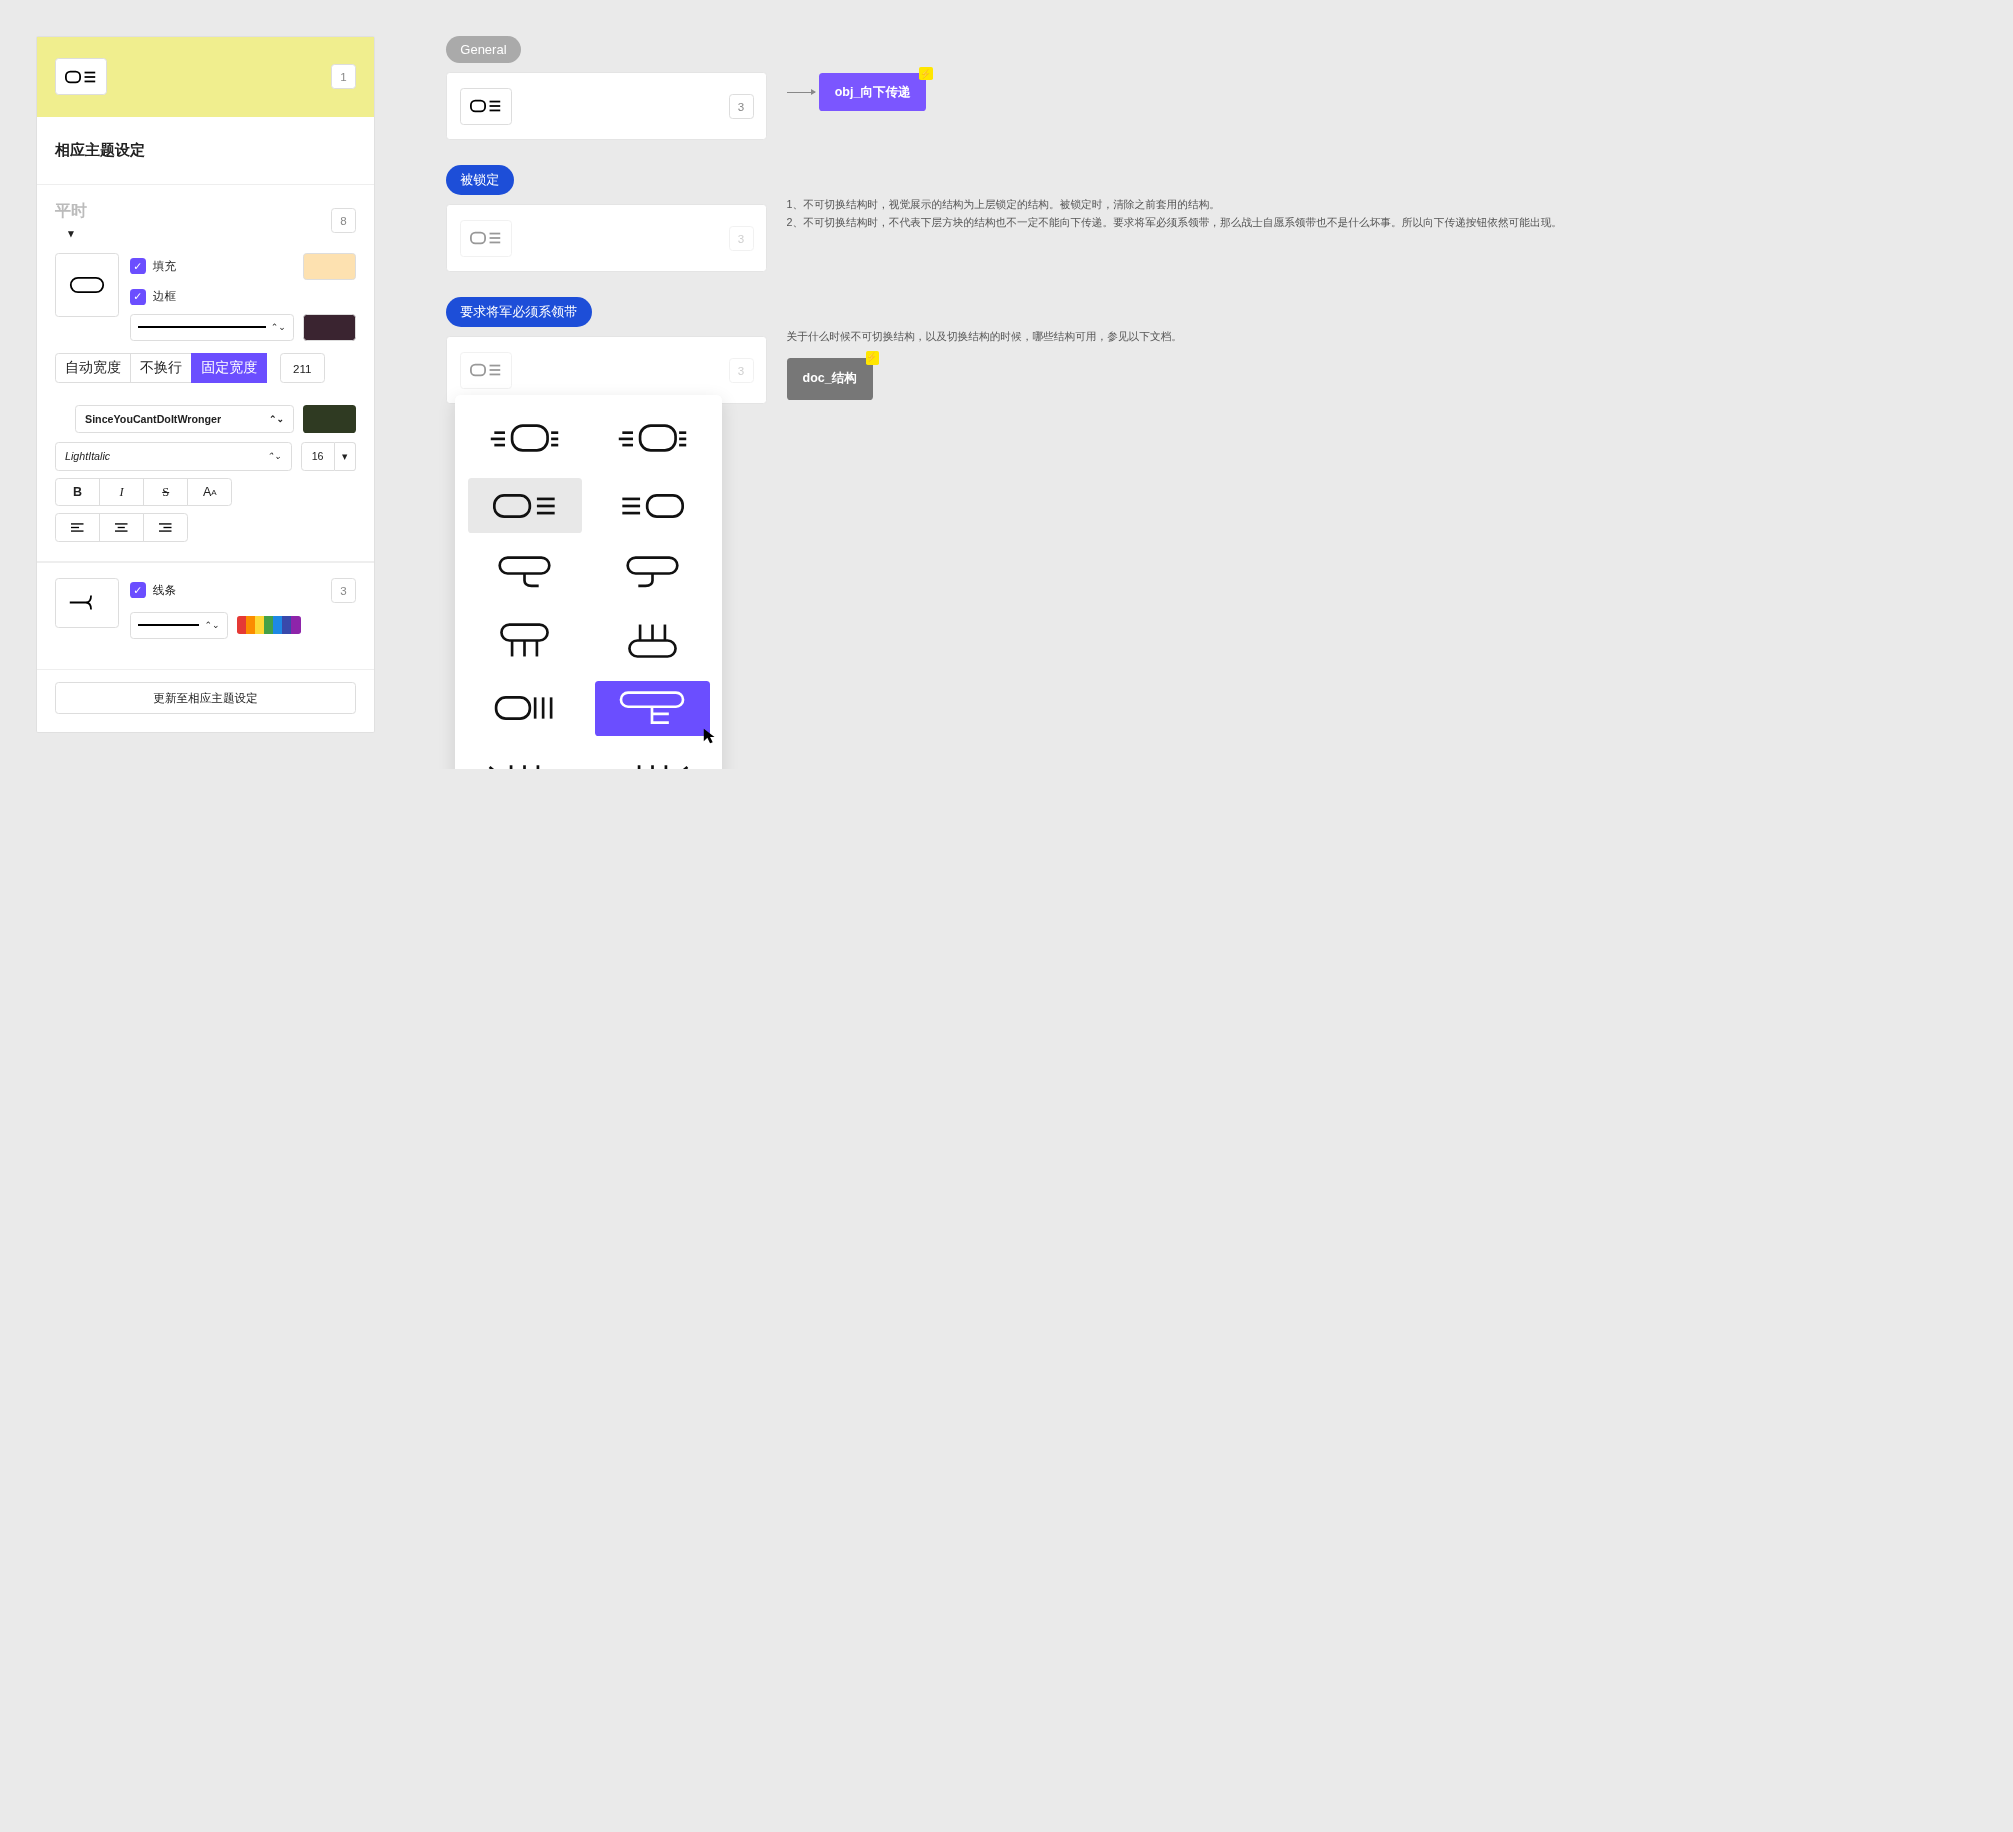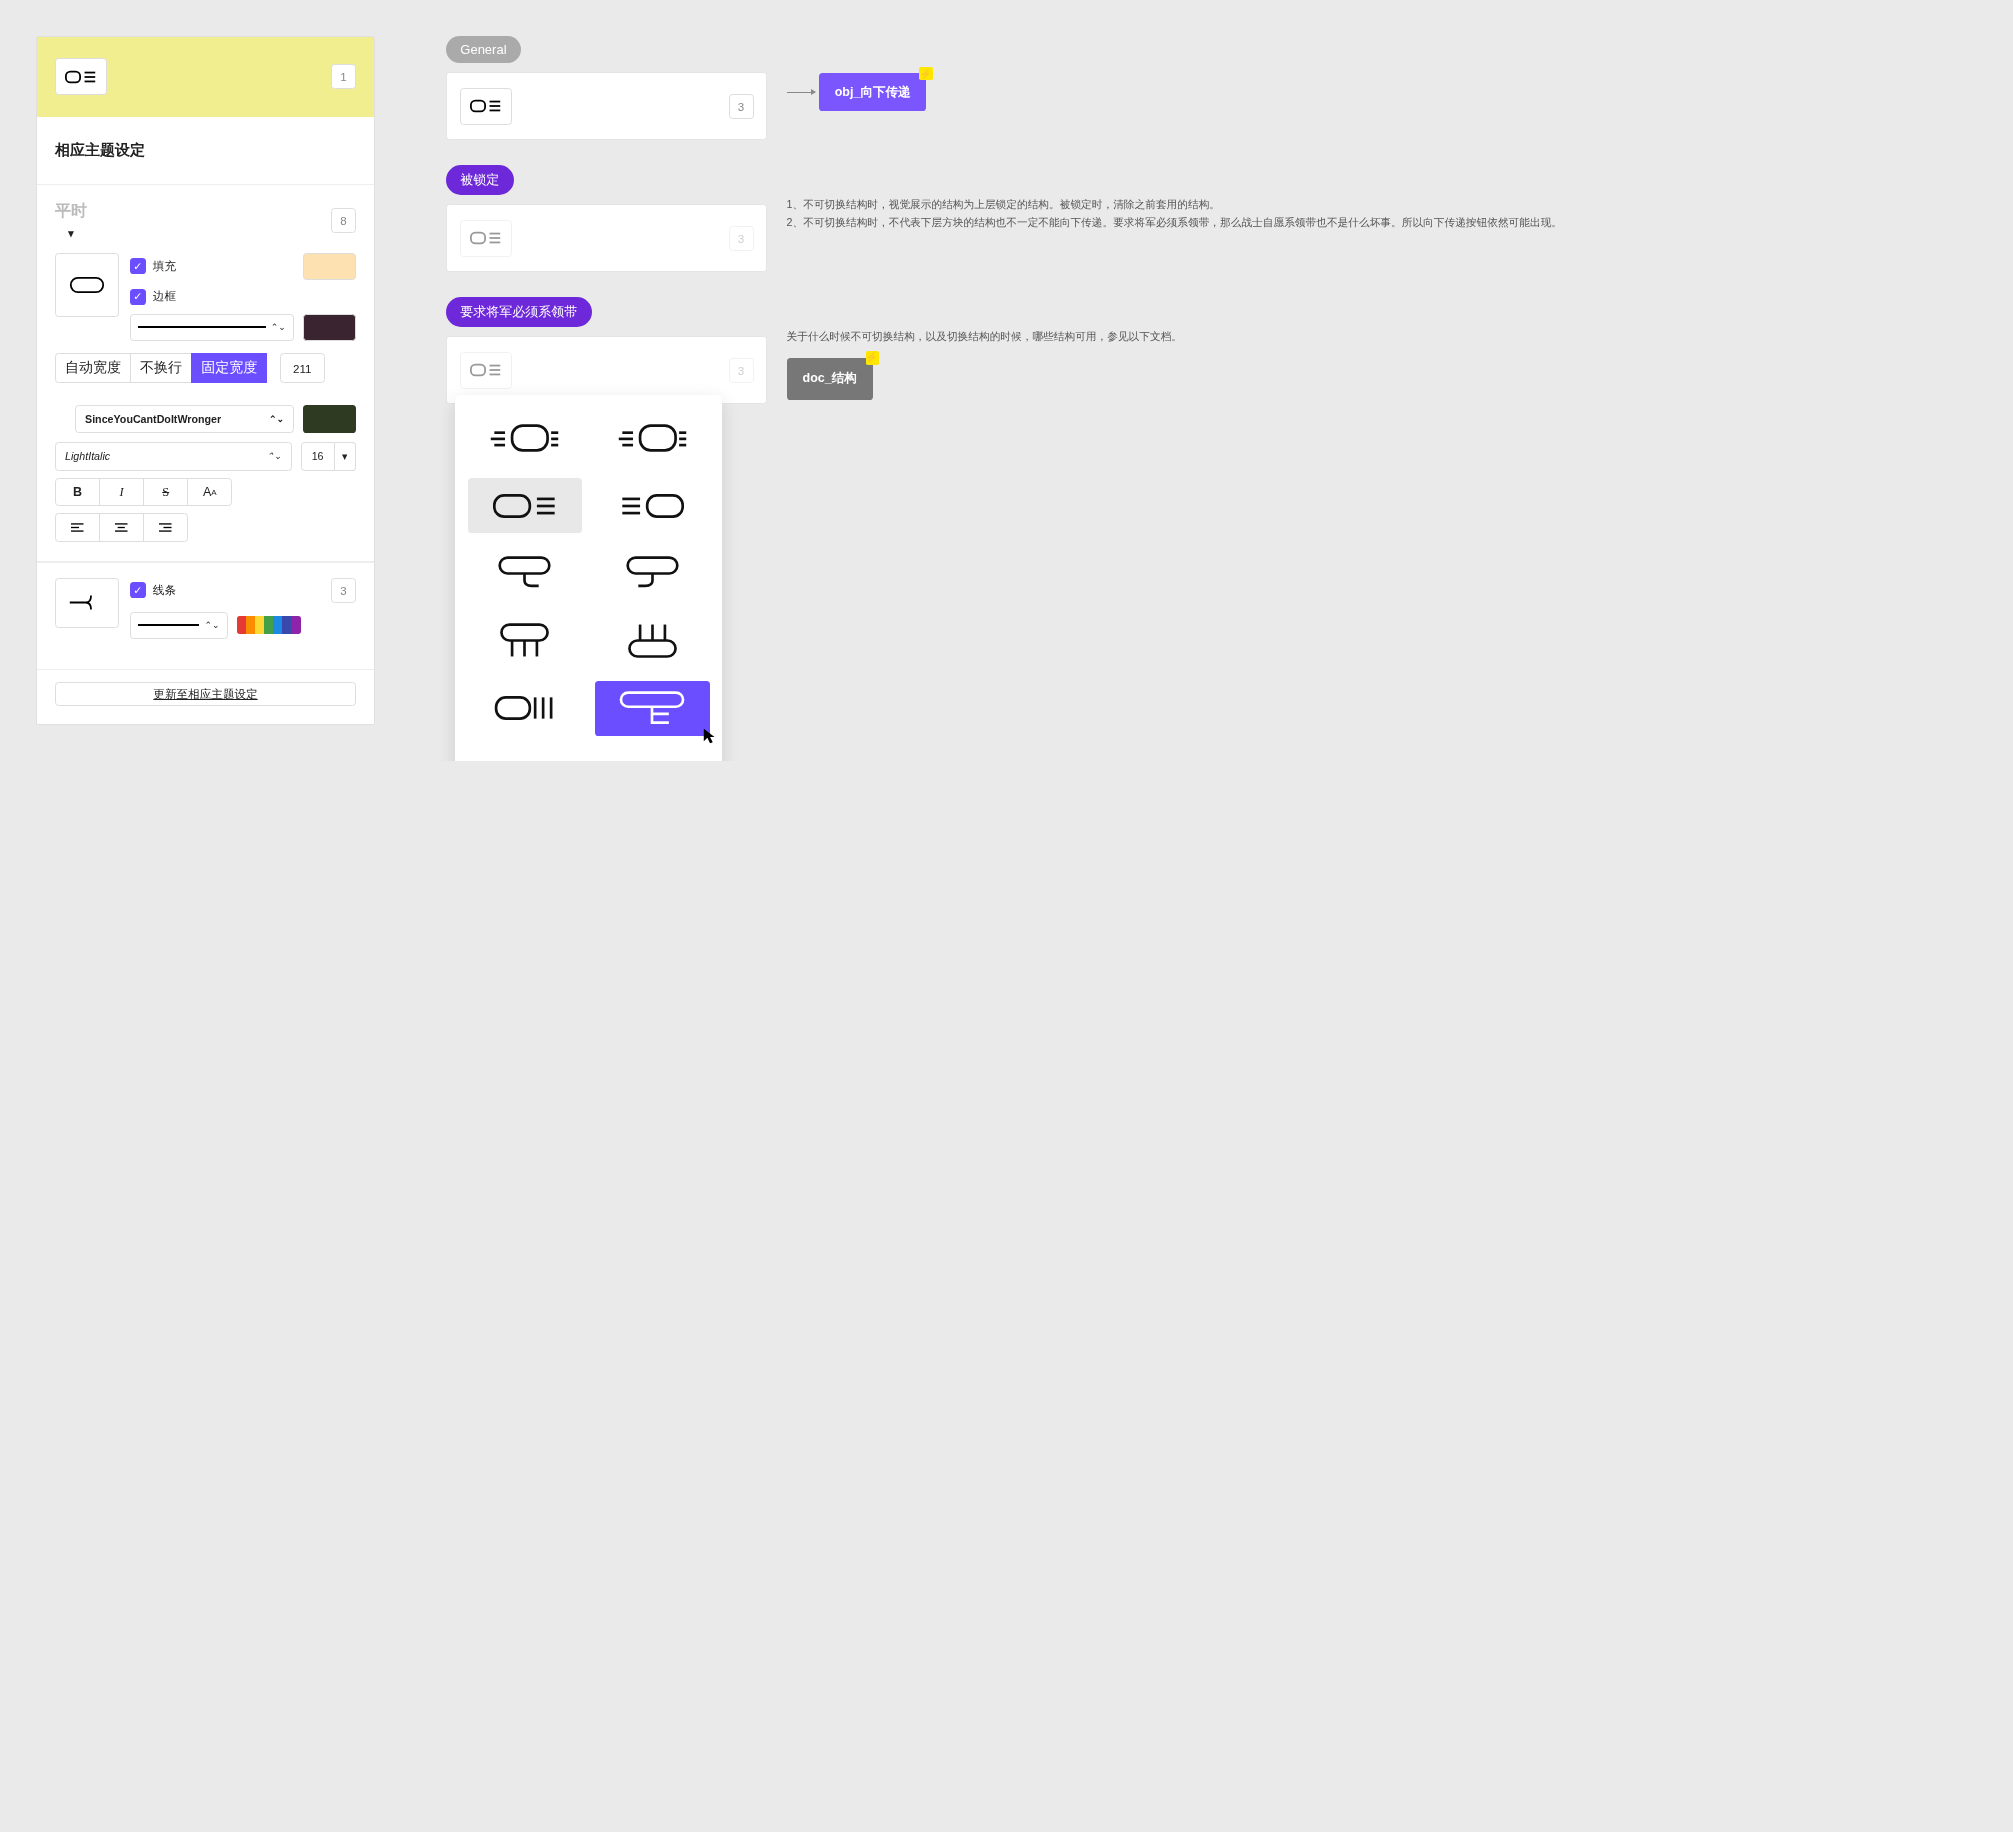--- a/index.html
+++ b/index.html
@@ -239,29 +239,28 @@
   padding: 14.3px 18px;
 }
 .rainbow {
   width: 64px;
   height: 18px;
   background: linear-gradient(to right, #e53935 0%, #e53935 14%, #fb8c00 14%, #fb8c00 28%, #fdd835 28%, #fdd835 42%, #43a047 42%, #43a047 56%, #1e88e5 56%, #1e88e5 70%, #3949ab 70%, #3949ab 84%, #8e24aa 84%, #8e24aa 100%);
   border-radius: 2.7px;
 }
 .update-btn {
   margin: 12.5px 18px 18px 18px;
-  height: 24px;
+  height: 32px;
   border: 0.9px solid #ddd;
   border-radius: 3.6px;
   background: #fff;
   display: flex;
   align-items: center;
   justify-content: center;
   font-size: 11.6px;
-  text-decoration: underline;
 }
 
 
 .right-side {
   flex: 1;
   display: flex;
   flex-direction: column;
   gap: 25px;
 }
 .scenario {
@@ -275,21 +274,21 @@
 .pill {
   display: inline-block;
   padding: 6.2px 14.3px;
   border-radius: 18px;
   color: #fff;
   font-size: 13px;
   font-weight: 500;
   margin-bottom: 9px;
 }
 .pill-gray { background: #aaa; }
-.pill-black { background: #6d28d9; }
+.pill-black { background: #1d4ed8; }
 .card-row {
   background: #fff;
   border: 0.9px solid #e4e4e4;
   border-radius: 3.6px;
   padding: 14.3px 12.5px;
   display: flex;
   align-items: center;
   justify-content: space-between;
 }
 .card-row.dim .icon-box { opacity: 0.4; }

